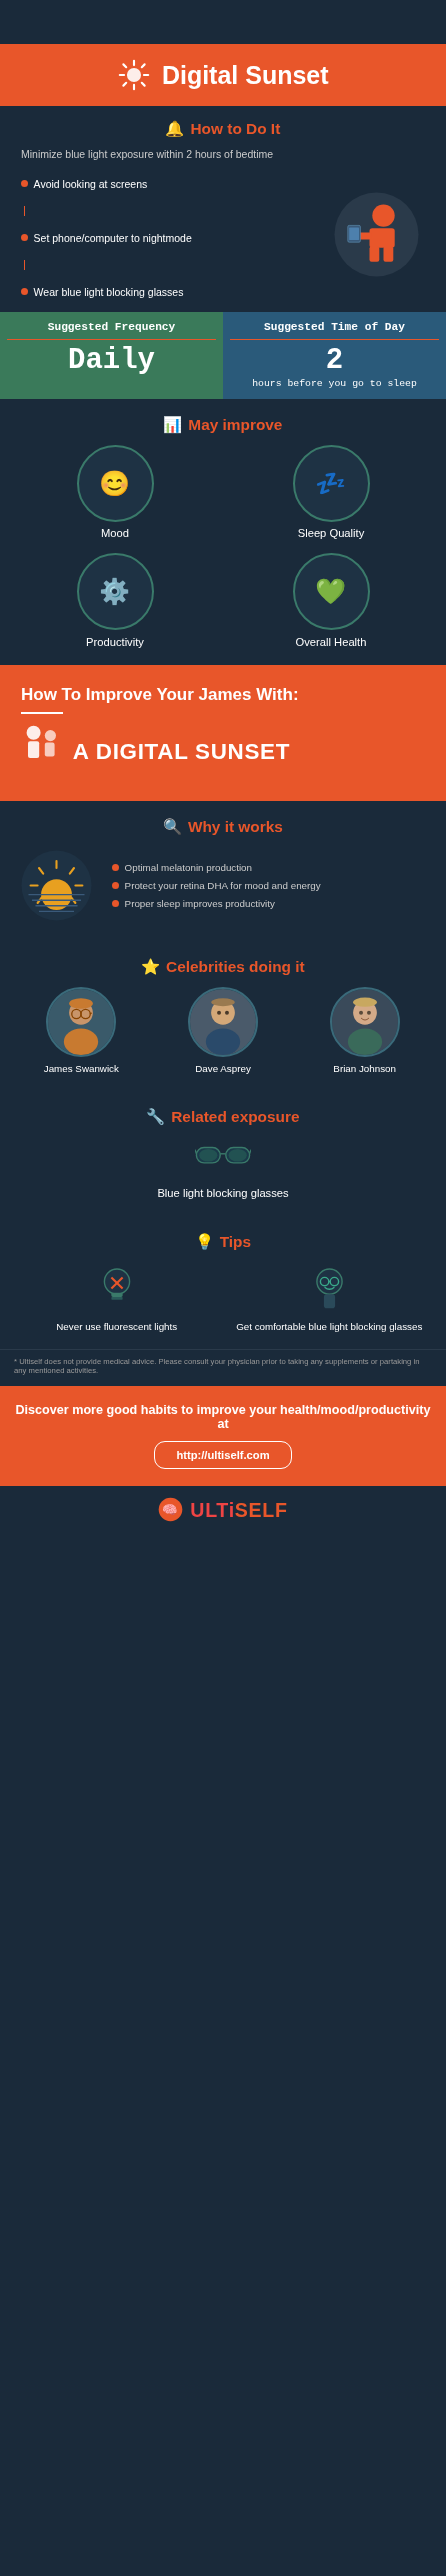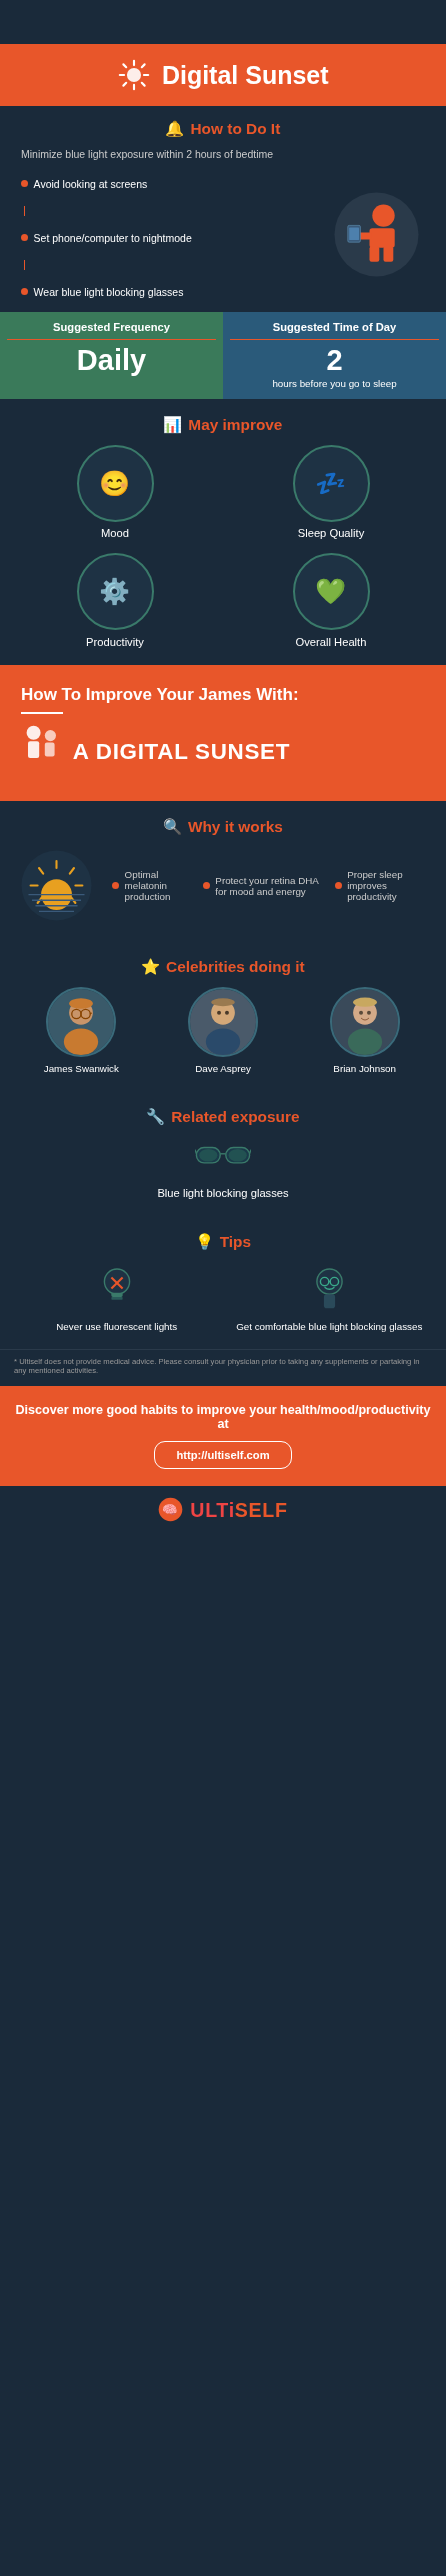--- a/index.html
+++ b/index.html
@@ -78,20 +78,21 @@
       align-items: center;
       justify-content: center;
       flex-shrink: 0;
     }
 
     
     .freq-time-table {
       display: flex;
       width: 100%;
       margin-top: 0;
+      font-family: Liberation Mono, monospace;
     }
     .freq-cell, .time-cell {
       flex: 1;
       padding: 9.8px 7px;
       text-align: center;
     }
     .freq-cell {
       background: #3a7a5a;
     }
     .time-cell {
@@ -197,21 +198,21 @@
     .why-illustration {
       width: 84px;
       flex-shrink: 0;
       display: flex;
       align-items: center;
       justify-content: center;
     }
     .why-list {
       flex: 1;
       display: flex;
-      flex-direction: row;
+      flex-direction: column;
       gap: 7px;
     }
     .why-item {
       display: flex;
       align-items: center;
       gap: 5.6px;
     }
     .why-dot {
       width: 7px;
       height: 7px;

